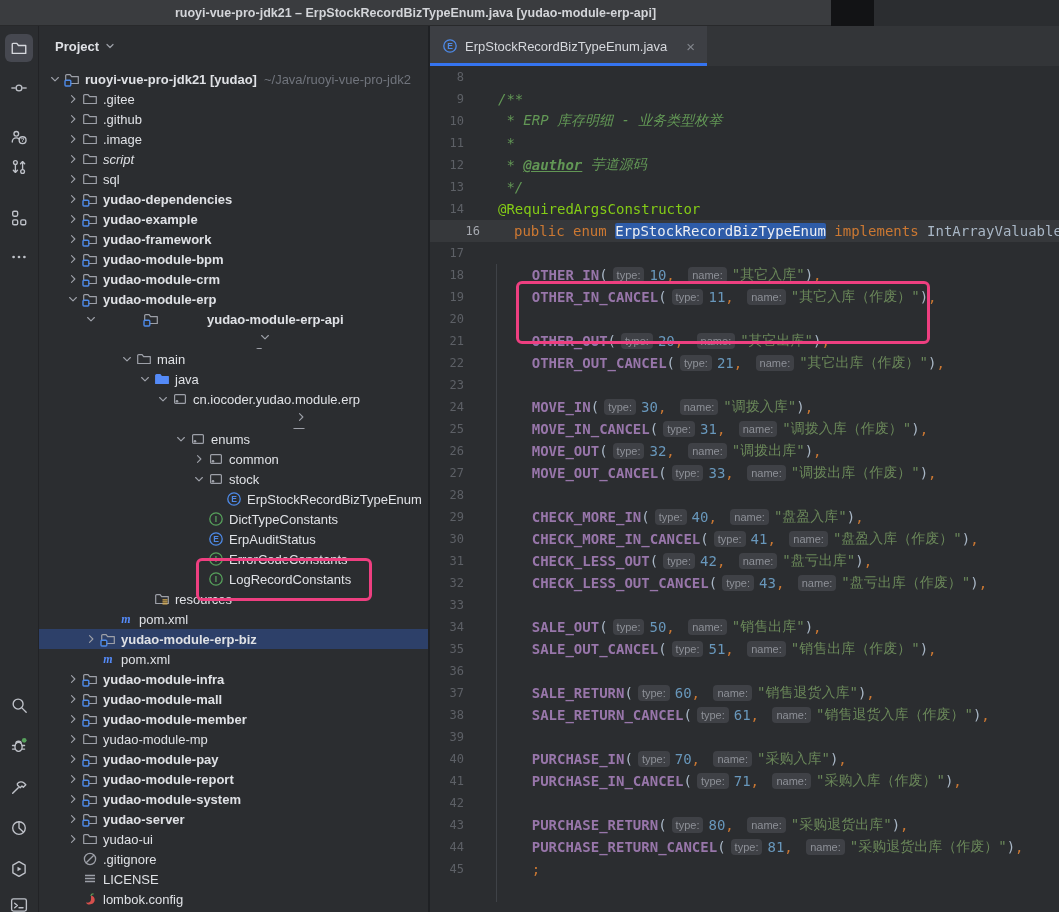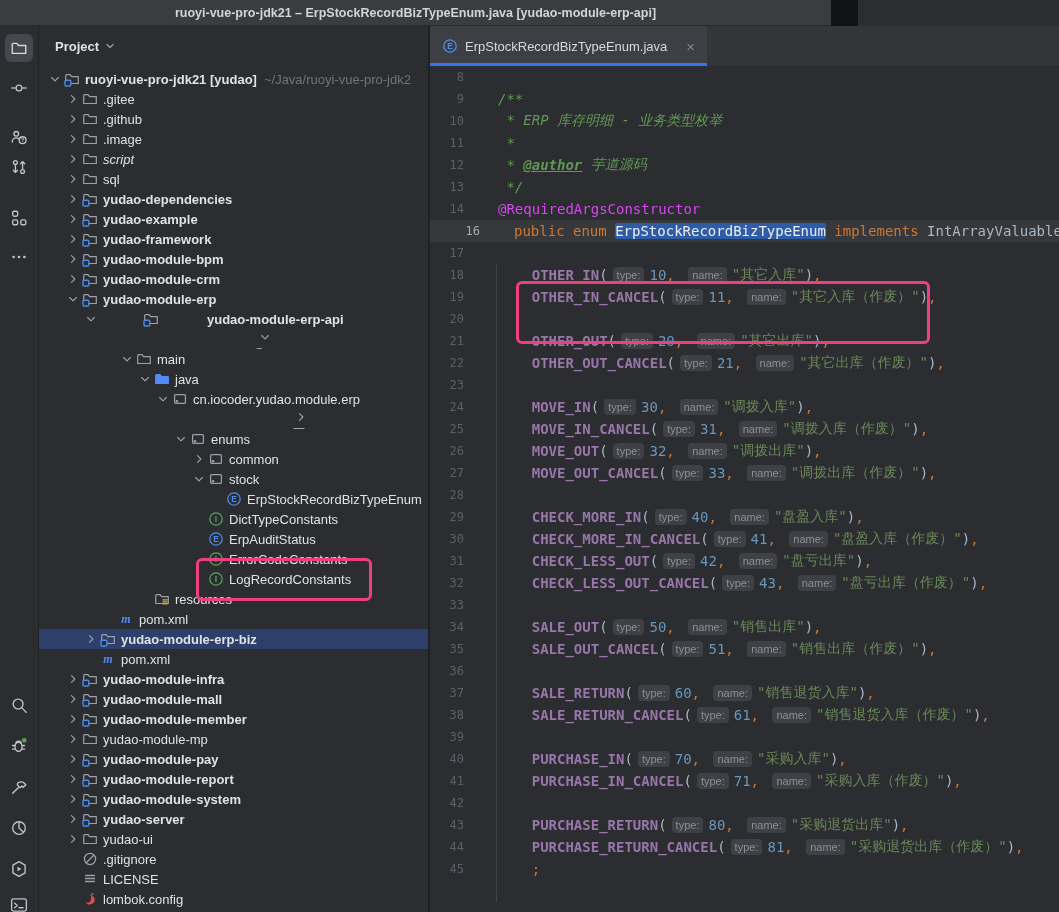--- a/index.html
+++ b/index.html
@@ -2,21 +2,21 @@
 <html style="--accent: #3574F0; --annotation: #EE3F80; --sel-row: #2D4069; --ident-hl: #2E5CA8;"><head>
 <meta charset="utf-8">
 <style>
   html,body{margin:0;padding:0;}
   body{
     width:1059px;height:912px;position:relative;overflow:hidden;
     background:#2B2D30;font-family:"Liberation Sans",sans-serif;
     -webkit-font-smoothing:antialiased;
   }
   
-  .titlebar{position:absolute;left:0;top:0;width:858px;height:26px;background:#121315;}
+  .titlebar{position:absolute;left:0;top:0;width:858px;height:26px;background:#121315;padding-left:16px;}
   .titlebar-main{position:absolute;left:0;top:0;width:831px;height:26px;background:#3A3C3F;
     border-bottom:1px solid #28292B;box-sizing:border-box;color:#D3D5D9;font-size:12.5px;font-weight:600;
     display:flex;align-items:center;justify-content:center;white-space:nowrap;}
   
   .activity-bar{position:absolute;left:0;top:26px;width:39px;height:886px;background:#2B2D30;
     border-right:1px solid #222326;box-sizing:border-box;}
   .act-icon{position:absolute;left:19px;width:24px;height:24px;transform:translate(-50%,-50%);
     display:flex;align-items:center;justify-content:center;}
   .act-icon.active{background:#464850;border-radius:6px;width:28px;height:28px;}
   .act-icon svg{display:block;}
@@ -45,21 +45,21 @@
   .editor{position:absolute;left:430px;top:66px;width:629px;height:846px;background:#2B2D30;overflow:hidden;}
   #code{position:absolute;left:0;top:0;width:100%;}
   .crow{height:22px;display:flex;align-items:center;font-family:"DejaVu Sans Mono",monospace;
     font-size:14px;color:#A9B7C6;white-space:pre;}
   .crow.current{background:rgba(255,255,255,0.055);}
   .crow.current .ln{color:#A6A9B0;padding-left:16px;}
   .ln{width:34px;flex:none;text-align:right;font-size:12px;color:#5D6066;}
   .ctext{margin-left:34px;display:flex;align-items:center;white-space:pre;}
   .s-cmt{color:#629755;font-style:italic;}
   .s-tag{color:#629755;font-style:italic;font-weight:bold;text-decoration:underline;}
-  .s-ann{color:#d946ef;}
+  .s-ann{color:#84cc16;}
   .s-kw{color:#CC7832;}
   .s-pln{color:#A9B7C6;}
   .s-ec{color:#9876AA;font-weight:600;}
   .s-num{color:#6897BB;}
   .s-com{color:#CC7832;}
   .s-str{color:#6A8759;}
   .s-sel{color:#ECEEF2;background:var(--ident-hl);border-radius:2px;}
   .s-inl{color:#8D9097;background:#3F4146;border-radius:4px;font-size:11px;line-height:14px;
     padding:1px 4px;margin:0 5px;font-family:"Liberation Sans",sans-serif;font-style:normal;}
   .indent-guide{position:absolute;left:66px;top:198px;width:1px;height:638px;background:#3F4247;}

